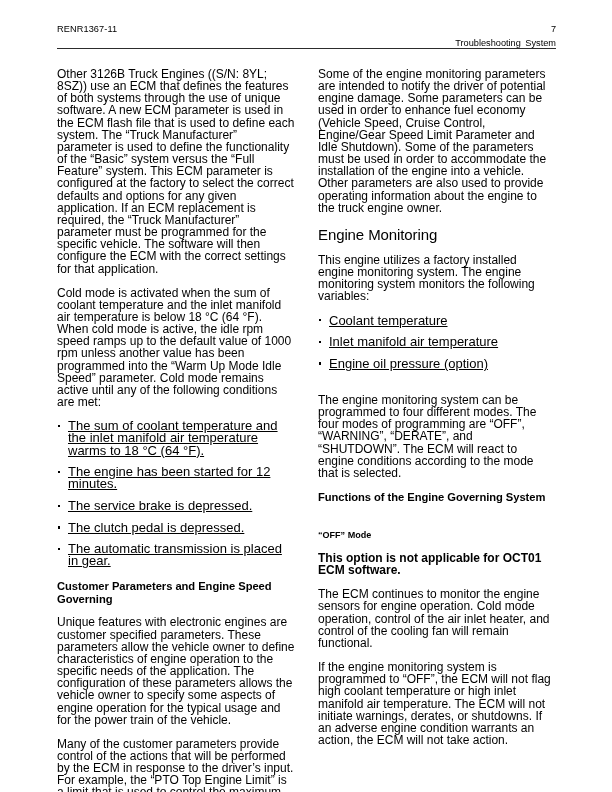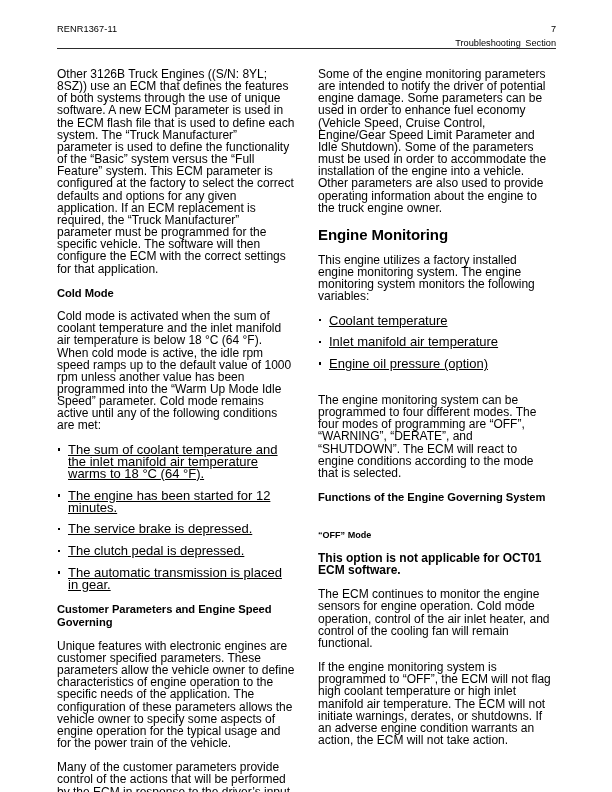--- a/index.html
+++ b/index.html
@@ -79,21 +79,21 @@
     text-align: left;
   }
   p.para.bold {
     font-weight: bold;
   }
 
   h1.sec-title {
     margin: 10px 0 11px 0;
     font-size: 15px;
     line-height: 17px;
-    font-weight: bold;
+    font-weight: normal;
     letter-spacing: -0.1px;
   }
   h2.sub-title {
     margin: 9px 0 10px 0;
     font-size: 11.2px;
     line-height: 13.4px;
     font-weight: bold;
     letter-spacing: -0.05px;
   }
   h3.minor-title {
@@ -134,31 +134,30 @@
 </head>
 <body>
 
 <div class="page">
 
   <div class="header">
     <div class="header-row">
       <span class="header-docid">RENR1367-11</span>
       <span class="header-pageno">7</span>
     </div>
-    <div class="header-section">Troubleshooting Section</div>
+    <div class="header-section">Troubleshooting System</div>
   </div>
   <div class="header-rule"></div>
 
   <div class="columns">
 
     <div class="col">
 
       <p class="para">Other 3126B Truck Engines ((S/N: 8YL; 8SZ)) use an ECM that defines the features of both systems through the use of unique software. A new ECM parameter is used in the ECM flash file that is used to define each system. The “Truck Manufacturer” parameter is used to define the functionality of the “Basic” system versus the “Full Feature” system. This ECM parameter is configured at the factory to select the correct defaults and options for any given application. If an ECM replacement is required, the “Truck Manufacturer” parameter must be programmed for the specific vehicle. The software will then configure the ECM with the correct settings for that application.</p>
 
-      <h2 class="sub-title">Cold Mode</h2>
       <p class="para">Cold mode is activated when the sum of coolant temperature and the inlet manifold air temperature is below 18 °C (64 °F). When cold mode is active, the idle rpm speed ramps up to the default value of 1000 rpm unless another value has been programmed into the “Warm Up Mode Idle Speed” parameter. Cold mode remains active until any of the following conditions are met:</p>
 
       <ul class="bullets">
         <li>
           <span class="bullet-dot"></span>
           <span>The sum of coolant temperature and the inlet manifold air temperature warms to 18 °C (64 °F).</span>
         </li>
         <li>
           <span class="bullet-dot"></span>
           <span>The engine has been started for 12 minutes.</span>

